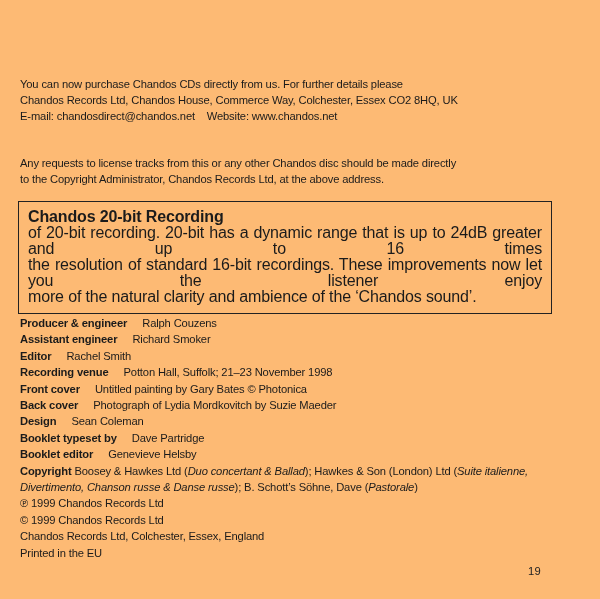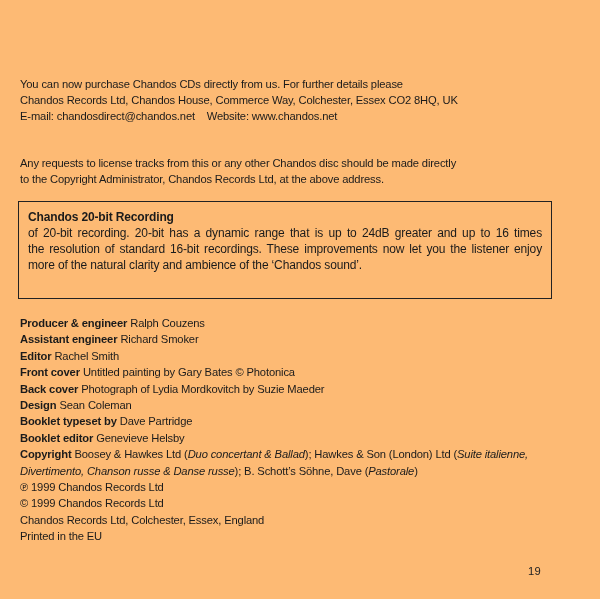--- a/index.html
+++ b/index.html
@@ -25,31 +25,31 @@
   .line { white-space: pre; }
   .b { font-weight: 700; }
   .it { font-style: italic; }
 
   
   .recording-box {
     position: absolute;
     left: 18px; top: 201px;
     width: 514px;
     border: 1px solid #222222;
-    padding: 7px 9px 25px 9px;
-    font-size: 12px;
+    padding: 7px 9px 8px 9px;
+    font-size: 16px;
     line-height: 16px;
     letter-spacing: -0.15px;
   }
   .box-title { font-weight: 700; }
   .jl { text-align: justify; text-align-last: justify; }
 
   
   .credits { line-height: 16.4px; width: 560px; }
-  .credit-row .b { margin-right: 3px; }
+  .credit-row .b { margin-right: 15px; }
   .copyright-row { white-space: normal; width: 520px; }
   .copyright-row .b { margin-right: 3px; }
 
   .pageno {
     position: absolute;
     left: 528px; top: 565px;
     width: 40px;
     font-size: 11.2px;
     letter-spacing: 0.4px;
     color: #222222;
@@ -75,20 +75,21 @@
     <div class="box-title">Chandos 20-bit Recording</div>
     <div class="jl">of 20-bit recording. 20-bit has a dynamic range that is up to 24dB greater and up to 16 times</div>
     <div class="jl">the resolution of standard 16-bit recordings. These improvements now let you the listener enjoy</div>
     <div>more of the natural clarity and ambience of the ‘Chandos sound’.</div>
   </div>
 
   <div class="block credits" style="top:315px">
     <div class="line credit-row"><span class="b">Producer &amp; engineer</span><span>Ralph Couzens</span></div>
     <div class="line credit-row"><span class="b">Assistant engineer</span><span>Richard Smoker</span></div>
     <div class="line credit-row"><span class="b">Editor</span><span>Rachel Smith</span></div>
+    <div class="line credit-row"><span class="b">Recording venue</span><span>Potton Hall, Suffolk; 21–23 November 1998</span></div>
     <div class="line credit-row"><span class="b">Front cover</span><span>Untitled painting by Gary Bates © Photonica</span></div>
     <div class="line credit-row"><span class="b">Back cover</span><span>Photograph of Lydia Mordkovitch by Suzie Maeder</span></div>
     <div class="line credit-row"><span class="b">Design</span><span>Sean Coleman</span></div>
     <div class="line credit-row"><span class="b">Booklet typeset by</span><span>Dave Partridge</span></div>
     <div class="line credit-row"><span class="b">Booklet editor</span><span>Genevieve Helsby</span></div>
 
     <div class="copyright-row"><span class="b">Copyright</span><span>Boosey &amp; Hawkes Ltd (</span><span class="it">Duo concertant &amp; Ballad</span><span>); Hawkes &amp; Son (London) Ltd (</span><span class="it">Suite italienne, Divertimento, Chanson russe &amp; Danse russe</span><span>); B. Schott’s Söhne, Dave (</span><span class="it">Pastorale</span><span>)</span></div>
 
     <div class="line">℗ 1999 Chandos Records Ltd</div>
     <div class="line">© 1999 Chandos Records Ltd</div>

